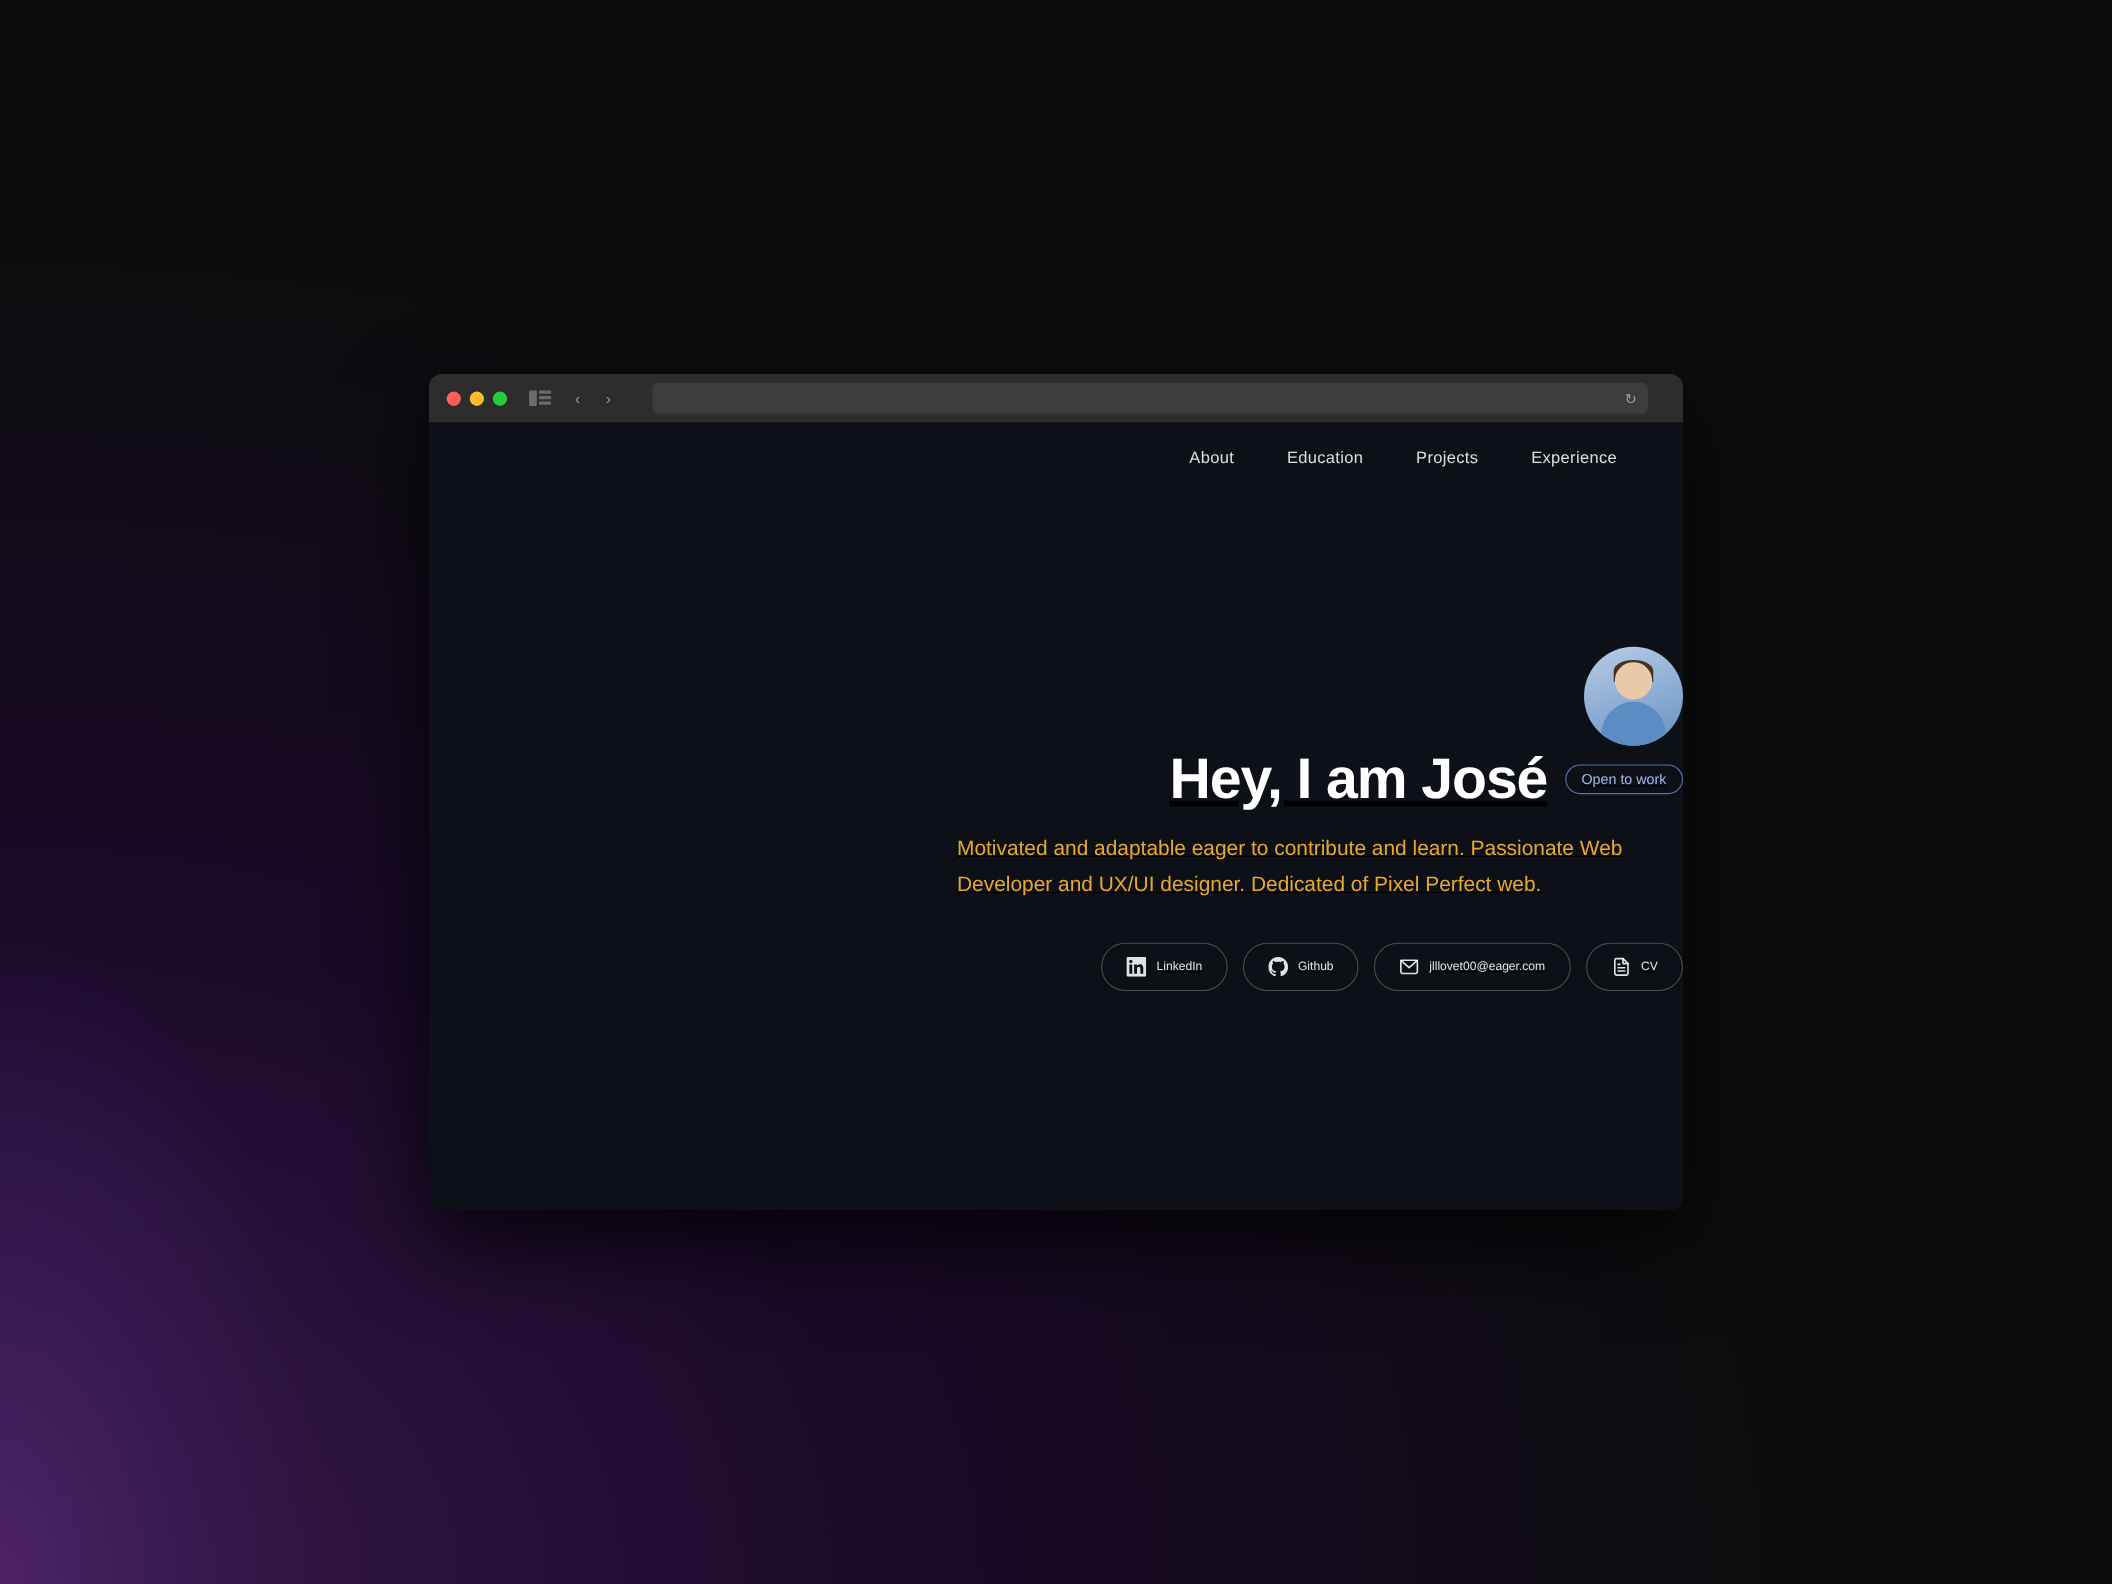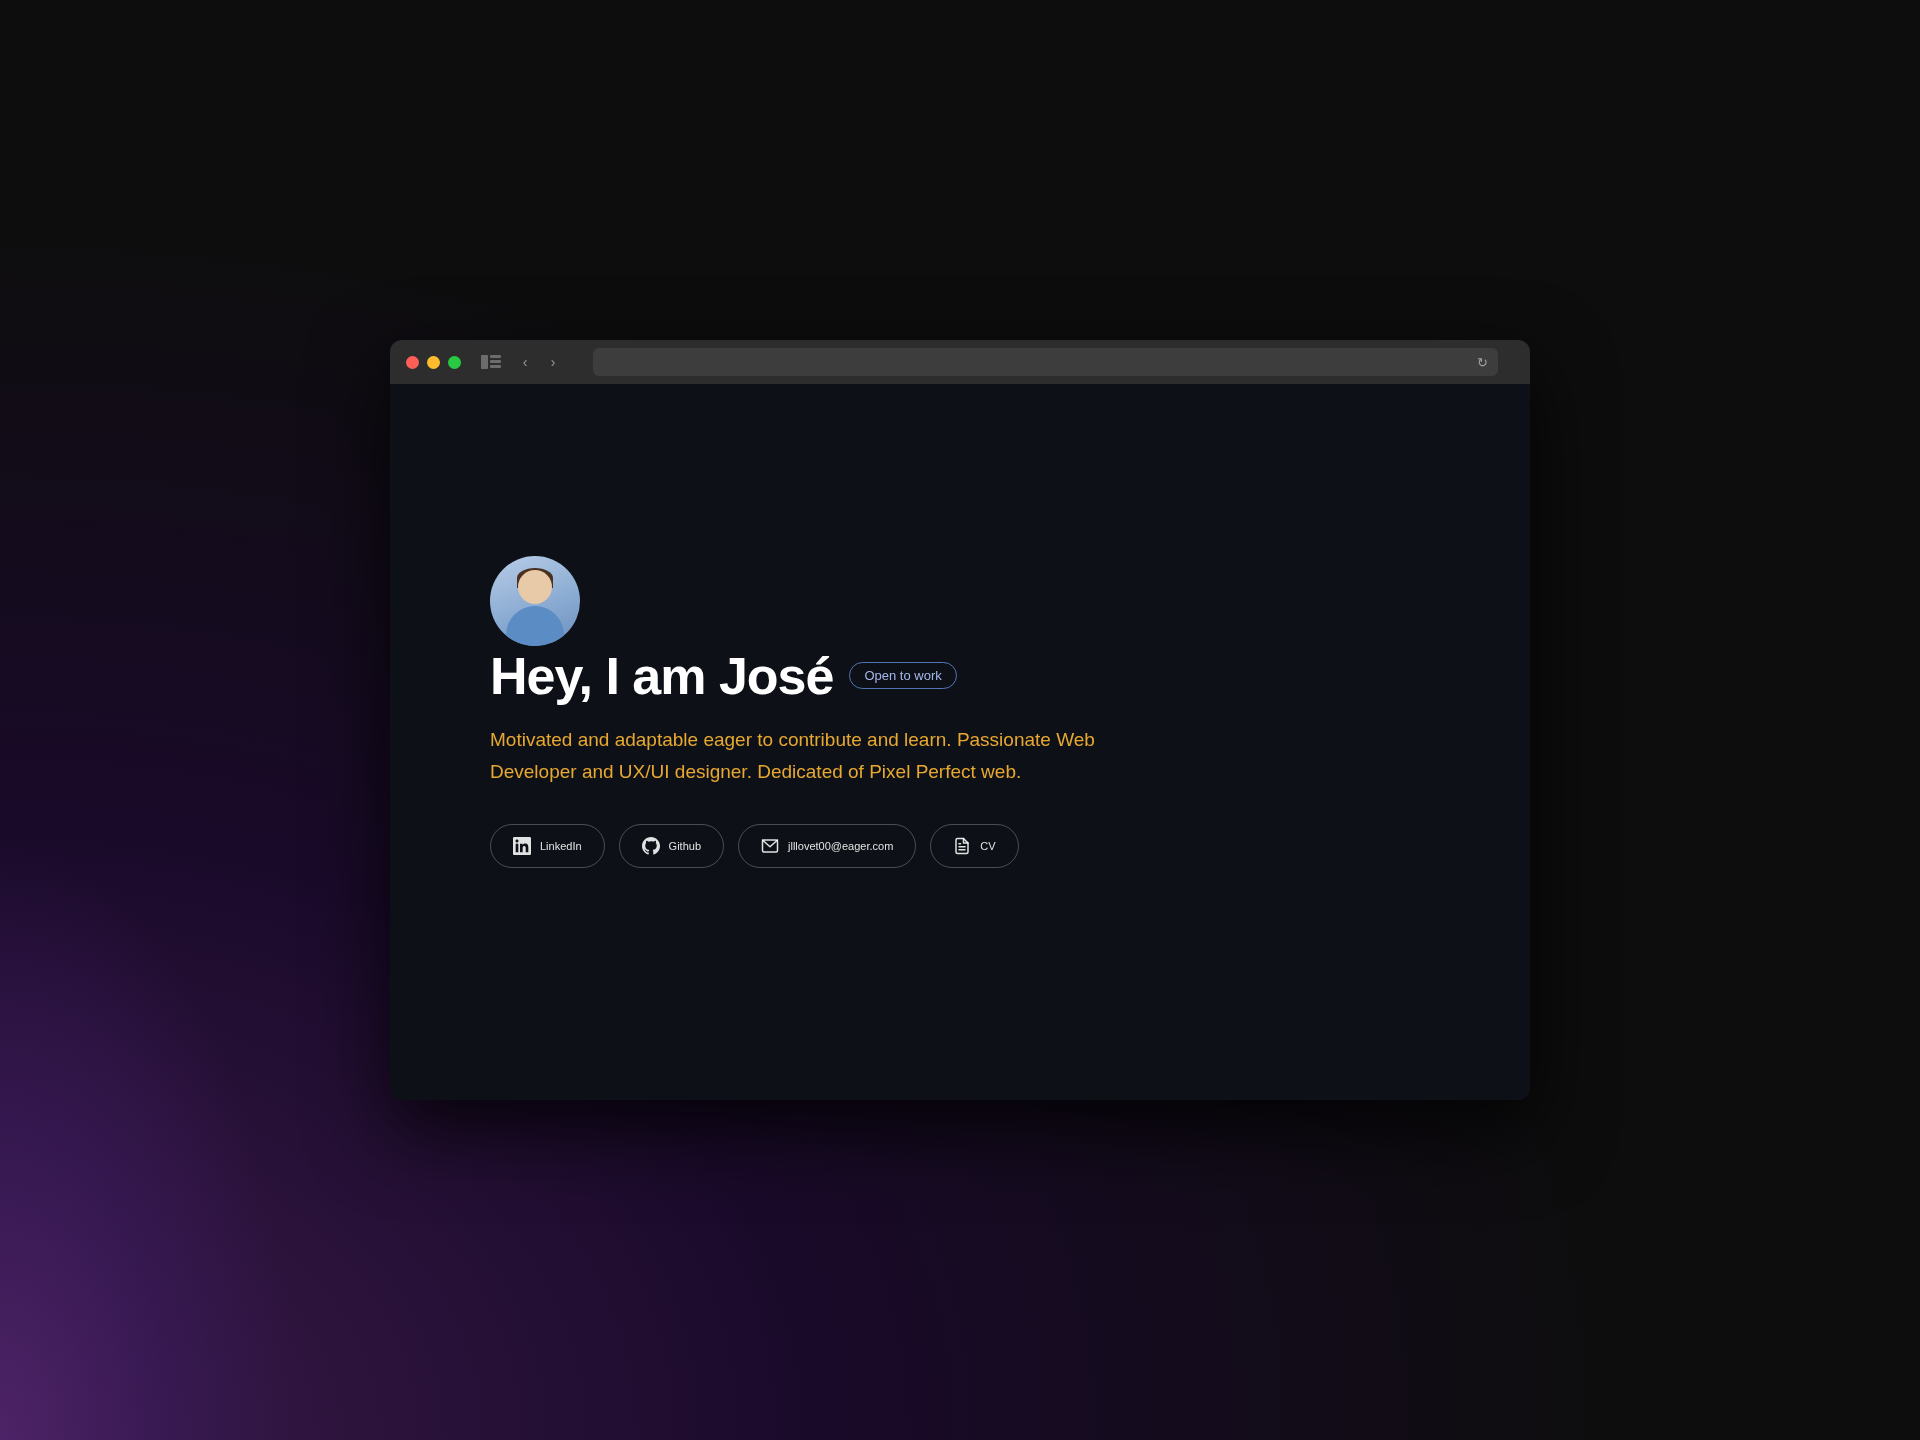--- a/index.html
+++ b/index.html
@@ -184,23 +184,24 @@
       text-decoration: none;
       cursor: pointer;
       letter-spacing: 0.3px;
     }
 
     
     .hero {
       flex: 1;
       display: flex;
       flex-direction: column;
-      align-items: flex-start;
+      align-items: flex-end;
       justify-content: center;
       padding: 0 0 60px 100px;
+      text-decoration: underline;
     }
 
     
     .avatar-placeholder {
       width: 90px;
       height: 90px;
       border-radius: 50%;
       overflow: hidden;
       position: relative;
       background: linear-gradient(160deg, #b8cce8 0%, #8fafd4 50%, #6a8fc0 100%);
@@ -339,20 +340,26 @@
     </div>
 
     <div class="address-bar">
       <input class="address-input" type="text" value="" style="">
       <span class="reload-icon">↻</span>
     </div>
   </div>
 
   <div class="webpage">
 
+    <nav class="nav">
+      <a class="nav-link">About</a>
+      <a class="nav-link">Education</a>
+      <a class="nav-link">Projects</a>
+      <a class="nav-link">Experience</a>
+    </nav>
 
     <section class="hero">
 
       <div class="avatar-placeholder">
         <div class="hair"></div>
         <div class="head"></div>
         <div class="body"></div>
       </div>
 
       <div class="title-row">

